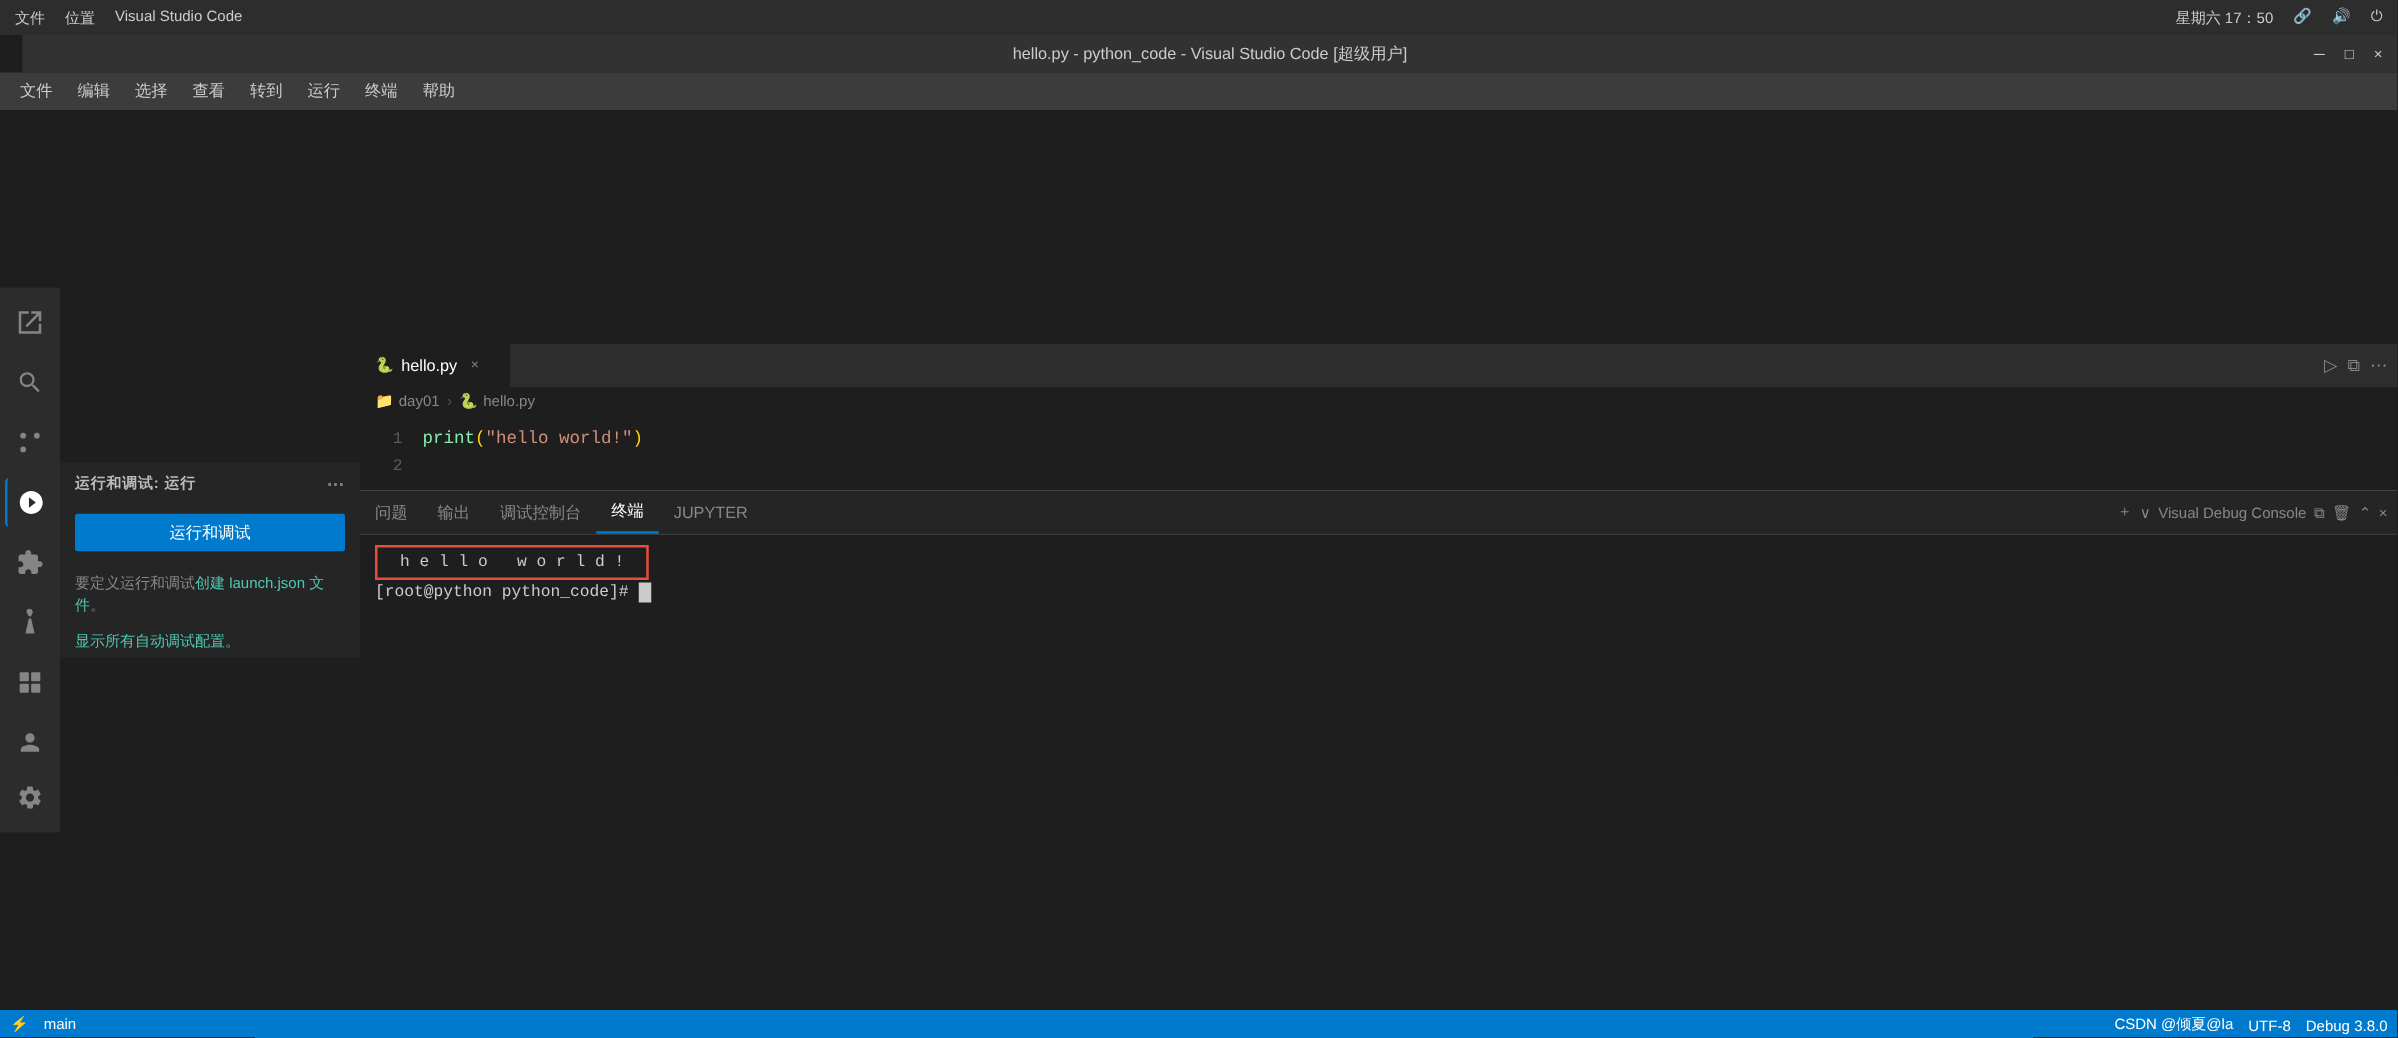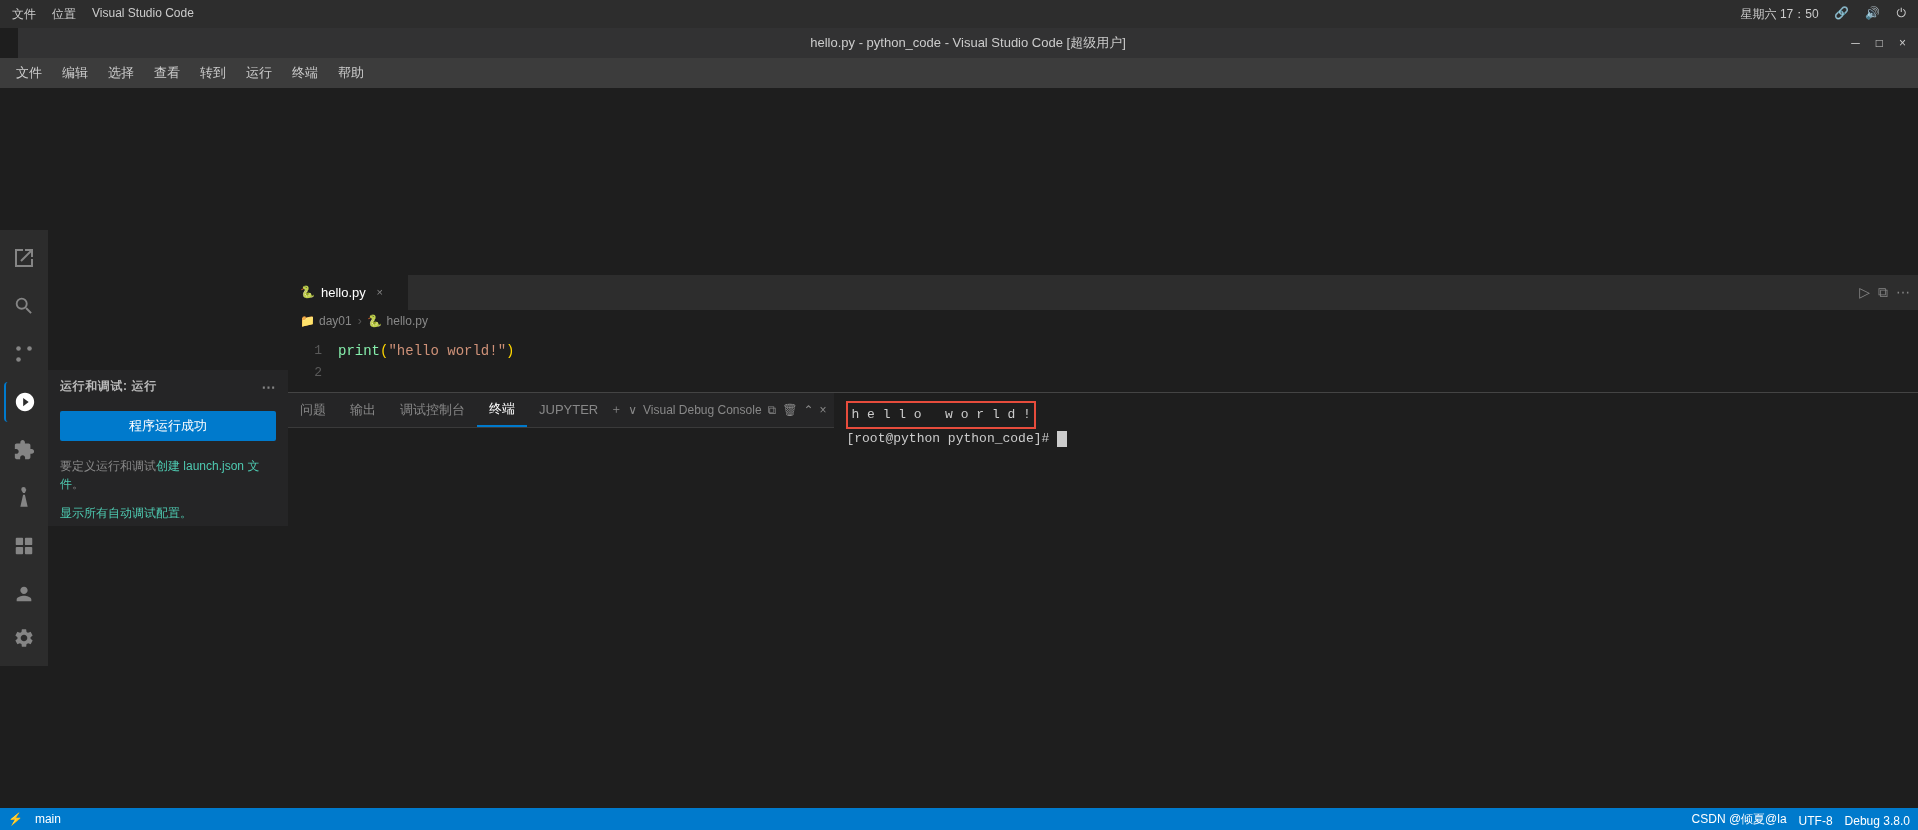--- a/index.html
+++ b/index.html
@@ -249,21 +249,21 @@
       top: 0; left: 0; right: 0; bottom: 0;
       pointer-events: none;
     }
 
     
     .terminal-panel {
       height: 230px;
       background: #1e1e1e;
       border-top: 1px solid #444;
       display: flex;
-      flex-direction: row;
+      flex-direction: column;
     }
     .terminal-tabs {
       height: 35px;
       background: #252526;
       display: flex;
       align-items: stretch;
       border-bottom: 1px solid #3a3a3a;
     }
     .terminal-tab {
       display: flex;
@@ -292,21 +292,21 @@
       padding: 8px 12px;
       font-family: 'Courier New', monospace;
       font-size: 13px;
       color: #ccc;
       overflow: hidden;
     }
     .terminal-line { line-height: 1.6; white-space: pre; }
     .terminal-highlight {
       border: 2px solid #e74c3c;
       display: inline-block;
-      padding: 2px 3px;
+      padding: 2px 18px;
     }
     .terminal-cursor {
       display: inline-block;
       width: 10px;
       height: 16px;
       background: #ccc;
       vertical-align: middle;
     }
 
     
@@ -443,21 +443,21 @@
     </div>
   </div>
 
   <div class="sidebar">
     <div class="sidebar-header">
       <span>运行和调试: 运行</span>
       <div class="sidebar-header-icons">
         <span>⋯</span>
       </div>
     </div>
-    <div class="run-debug-btn">程序运行成功</div>
+    <div class="run-debug-btn">运行和调试</div>
     <div class="sidebar-text">
       要定义运行和调试<a>创建 launch.json 文件</a>。
     </div>
     <div class="sidebar-link">显示所有自动调试配置。</div>
   </div>
 
   <div class="editor-area">
 
     <div class="tabs-bar">
       <div class="tab active">

